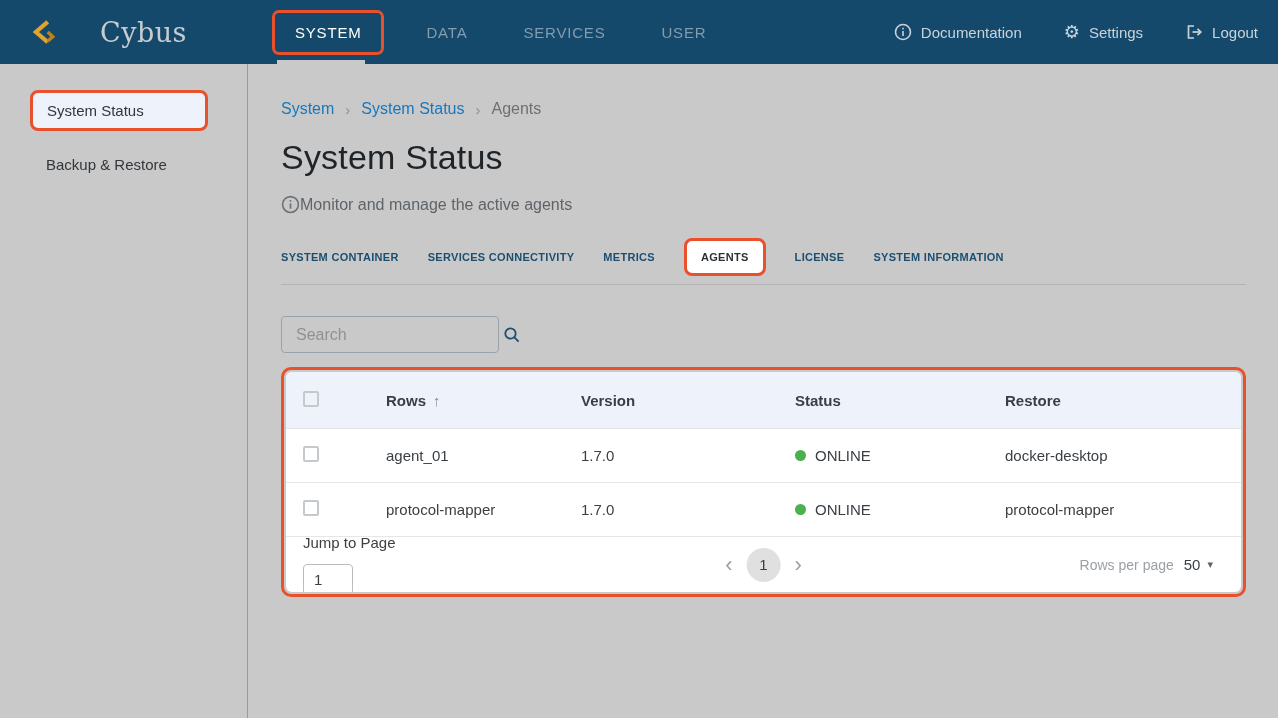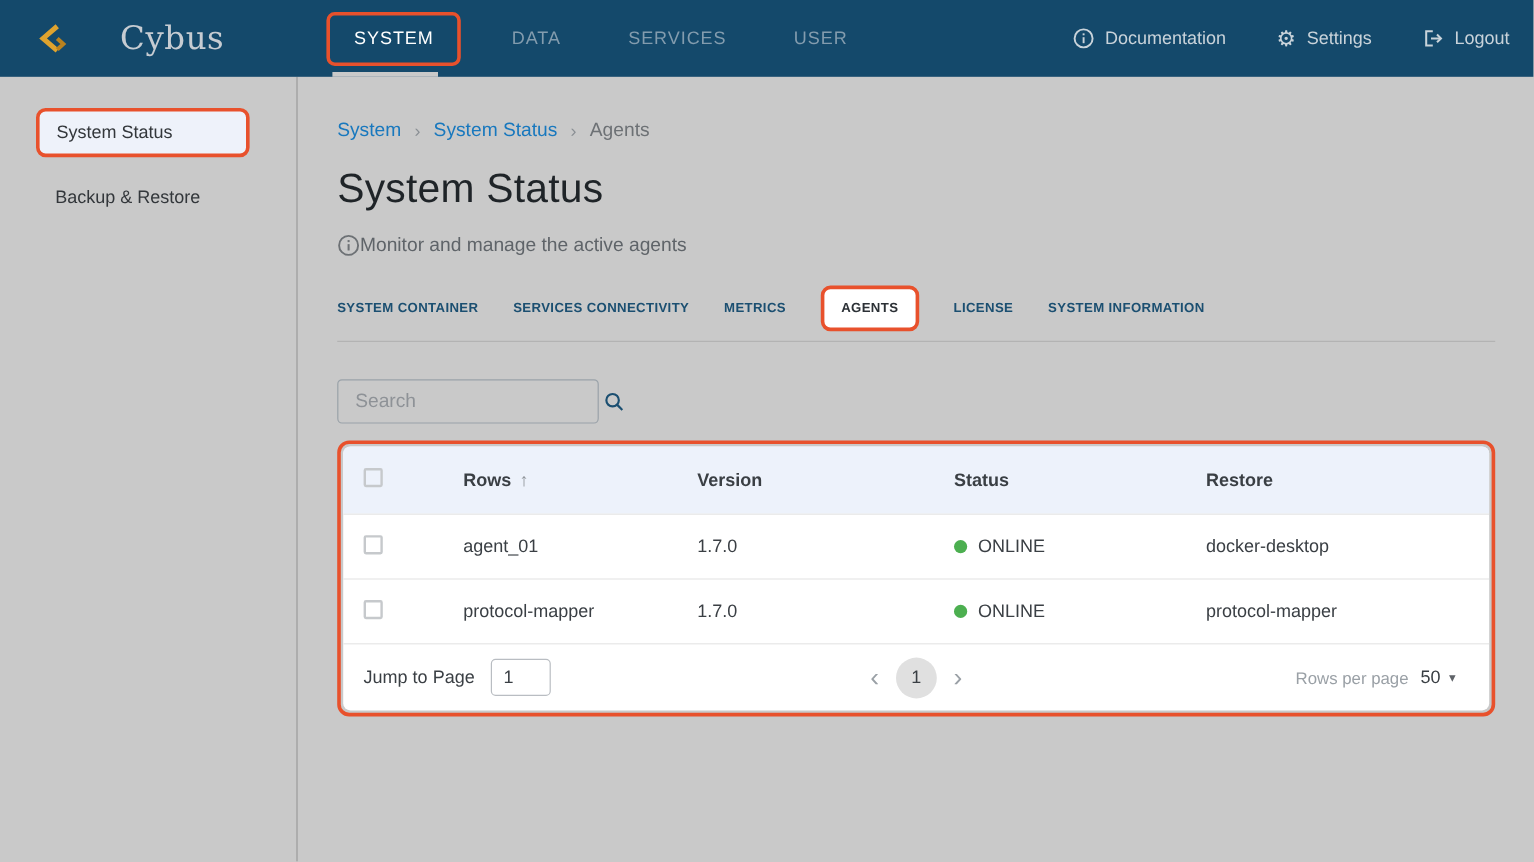--- a/index.html
+++ b/index.html
@@ -143,21 +143,21 @@
   }
   .name-cell { display:flex; align-items:center; gap:7px; }
   .sort-arrow { color:#8a8f94; font-weight:400; font-size:15px; }
   .status-cell { display:flex; align-items:center; gap:9px;text-align:right; }
   .status-dot { width:11px; height:11px; border-radius:50%; background:#4caf50; }
 
   .t-footer {
     height:56px; border-top:1px solid #e6e6e6; position:relative;
     display:flex; align-items:center; padding:0 28px 0 17px;
   }
-  .jump-group { display:flex; align-items:center; gap:13px; }
+  .jump-group { display:flex; align-items:flex-start; gap:13px;flex-direction:column; }
   .jump-label { font-size:15px; color:#3a3f44; }
   .jump-input {
     width:50px; height:31px; border:1px solid #b9bdc2; border-radius:4px;
     padding-left:10px; font-size:15px; color:#3a3f44; outline:none;
     font-family:"Liberation Sans", sans-serif; background:#fff;
   }
   .pagination {
     position:absolute; left:50%; top:50%; transform:translate(-50%,-50%);
     display:flex; align-items:center; gap:14px;
   }

